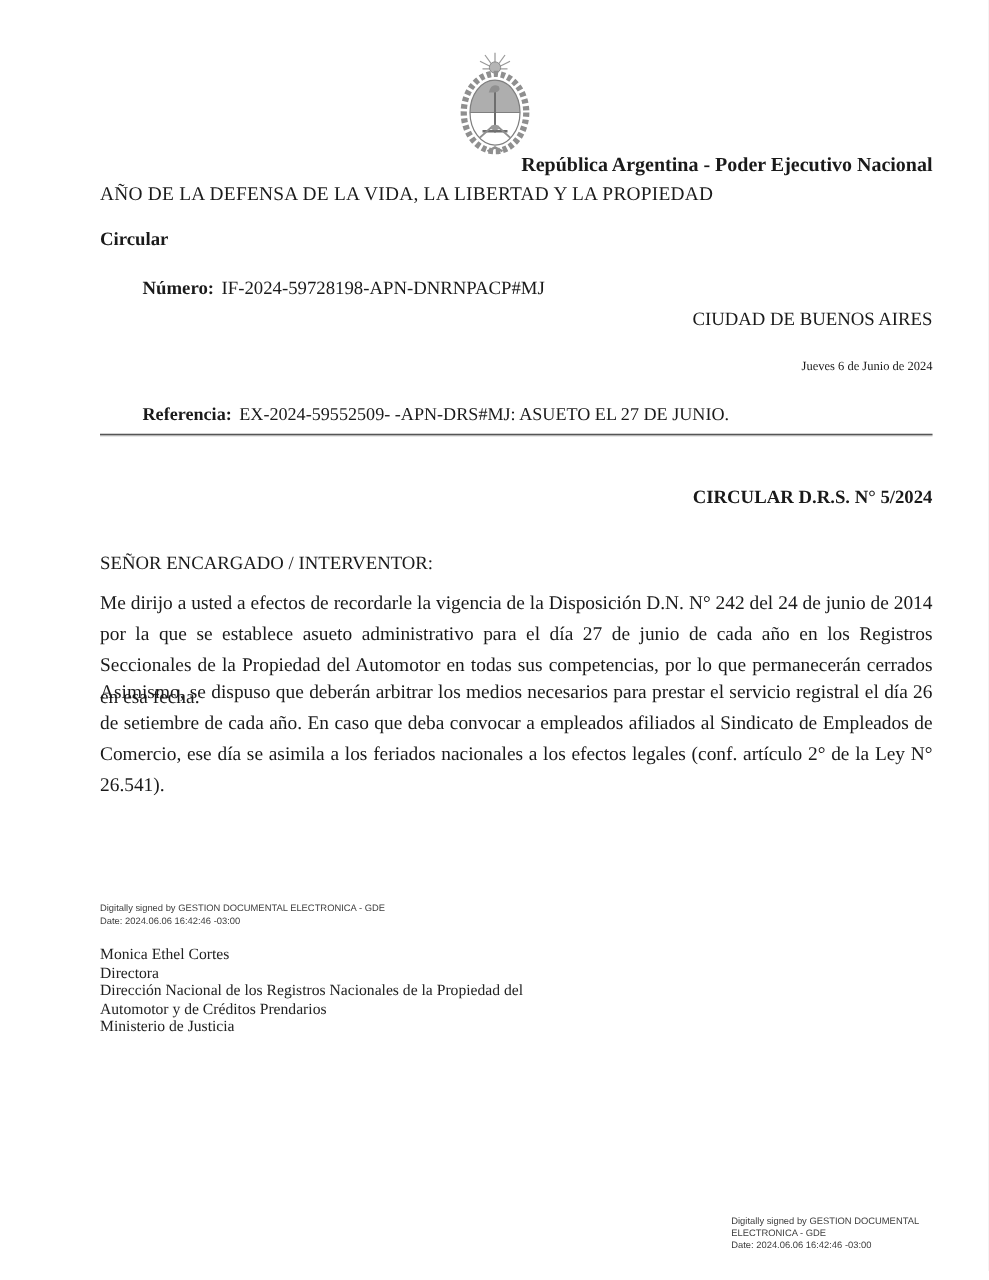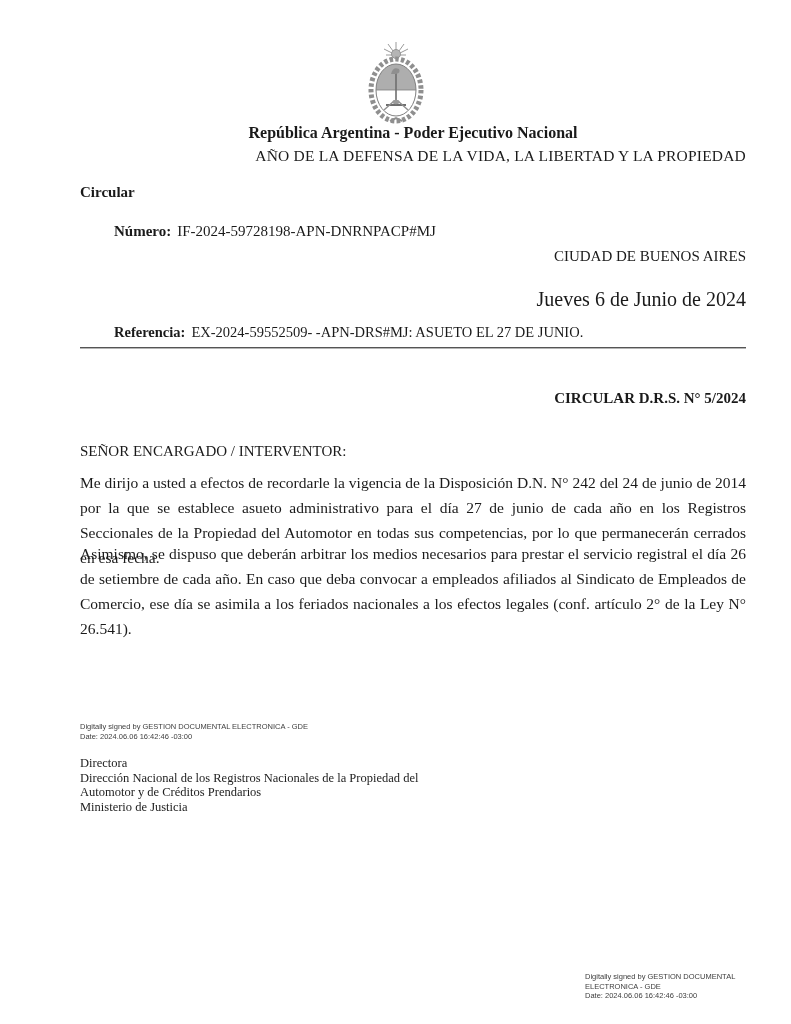--- a/index.html
+++ b/index.html
@@ -19,42 +19,42 @@
   .content-full { left: 80px; width: 666px; }
 
   .coat {
     top: 42px;
     left: 50%;
     transform: translateX(-50%);
   }
 
   .org-title {
     top: 124px;
-    text-align: center;
+    text-align: right;
     font-weight: bold;
     font-size: 16px;
   }
   .motto {
     top: 147px;
-    text-align: right;
+    text-align: left;
     font-size: 15.5px;
     letter-spacing: 0.2px;
   }
   .doc-type {
     top: 184px;
     font-weight: bold;
     font-size: 15px;
   }
 
   .number-line { top: 223px; font-size: 15px; }
   .label-bold { font-weight: bold; margin-left: 34px; }
   .value-gap { margin-left: 6px; }
 
   .city-line { top: 248px; text-align: right; font-size: 15px; }
-  .date-line { top: 288px; text-align: right; font-size: 20px; }
+  .date-line { top: 288px; text-align: right; font-size: 10px; }
 
   .reference-line { top: 324px; font-size: 14.5px; }
 
   .divider {
     top: 347px;
     height: 2px;
     border-top: 1px solid #555;
     border-bottom: 1px solid #b5b5b5;
     background: #e9e9e9;
   }
@@ -162,20 +162,21 @@
 
   <div class="abs content-full para para-1">Me dirijo a usted a efectos de recordarle la vigencia de la Disposición D.N. N° 242 del 24 de junio de 2014 por la que se establece asueto administrativo para el día 27 de junio de cada año en los Registros Seccionales de la Propiedad del Automotor en todas sus competencias, por lo que permanecerán cerrados en esa fecha.</div>
   <div class="abs content-full para para-2">Asimismo, se dispuso que deberán arbitrar los medios necesarios para prestar el servicio registral el día 26 de setiembre de cada año. En caso que deba convocar a empleados afiliados al Sindicato de Empleados de Comercio, ese día se asimila a los feriados nacionales a los efectos legales (conf. artículo 2° de la Ley N° 26.541).</div>
 
   <div class="abs content-left digital-note">
     <div>Digitally signed by GESTION DOCUMENTAL ELECTRONICA - GDE</div>
     <div>Date: 2024.06.06 16:42:46 -03:00</div>
   </div>
 
   <div class="abs content-left signatory-block">
+    <div>Monica Ethel Cortes</div>
     <div>Directora</div>
     <div>Dirección Nacional de los Registros Nacionales de la Propiedad del</div>
     <div>Automotor y de Créditos Prendarios</div>
     <div>Ministerio de Justicia</div>
   </div>
 
   <div class="abs footer-signature">
     <div>Digitally signed by GESTION DOCUMENTAL</div>
     <div>ELECTRONICA - GDE</div>
     <div>Date: 2024.06.06 16:42:46 -03:00</div>

